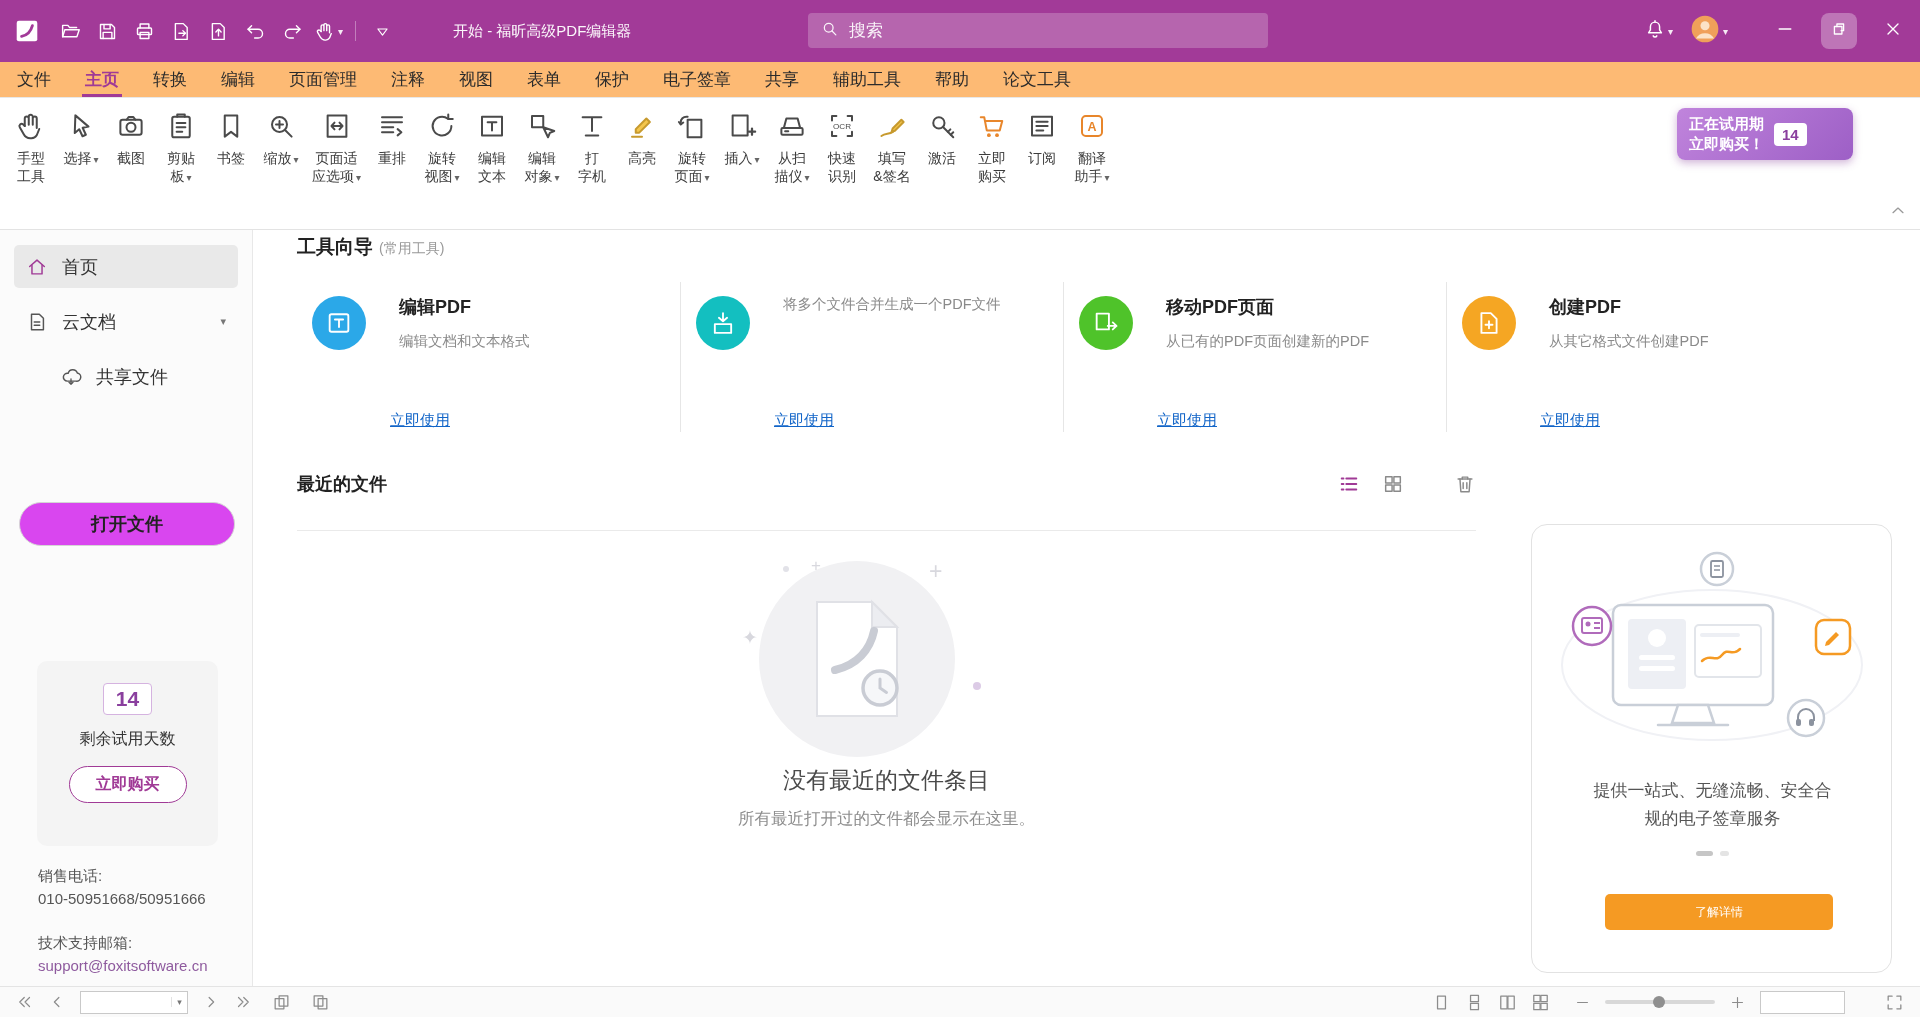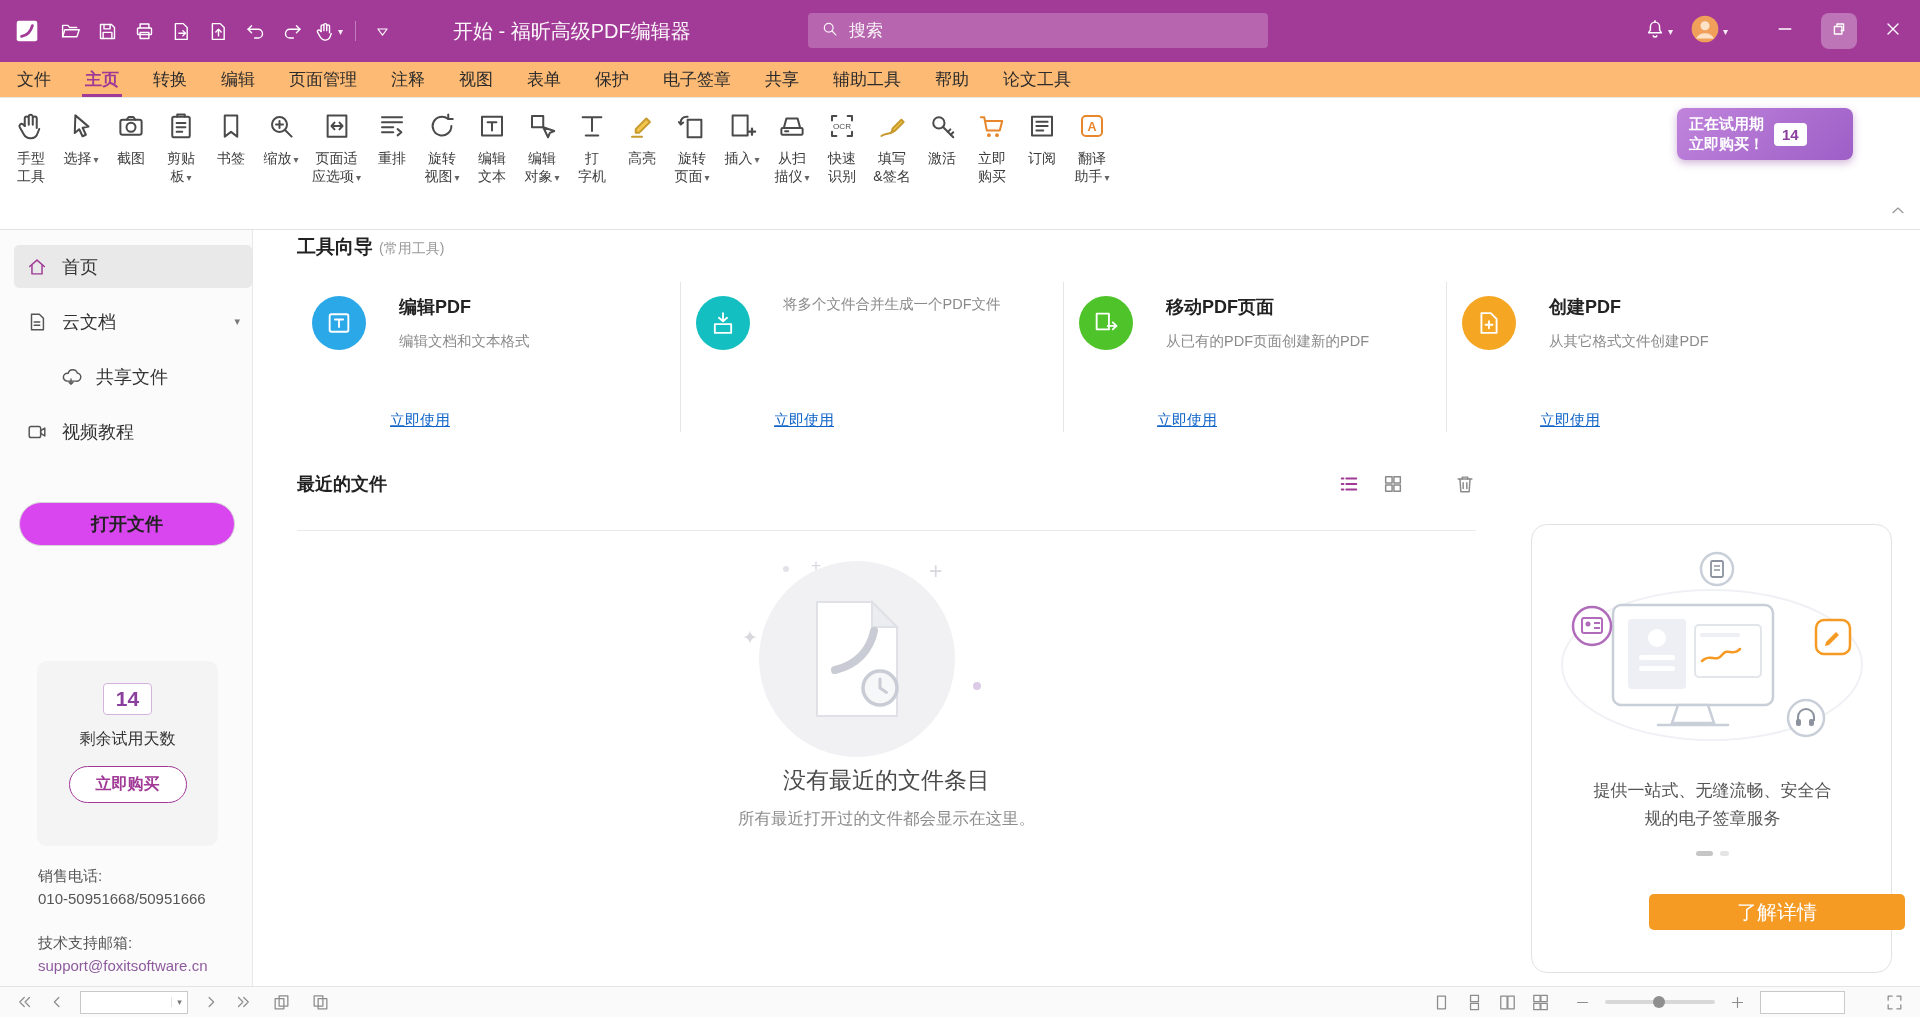--- a/index.html
+++ b/index.html
@@ -6,21 +6,21 @@
   html,body { width:1920px; height:1017px; }
   body { font-family:"Liberation Sans","DejaVu Sans",sans-serif; color:#333; background:#fff; position:relative; overflow:hidden; }
 
   
   #titlebar { position:absolute; left:0; top:0; width:1920px; height:62px; background:#A23A98; display:flex; align-items:center; color:#fff; }
   #quick-icons { display:flex; align-items:center; gap:7px; padding-left:12px; }
   .qbtn { min-width:30px; height:34px; display:flex; align-items:center; justify-content:center; border-radius:4px; color:#fff; }
   .qbtn.logo { margin-right:6px; }
   .qcaret { font-size:10px; margin-left:2px; opacity:.9; }
   .qdivider { width:1px; height:20px; background:rgba(255,255,255,.35); margin:0 4px; }
-  .tb-title { font-size:20px; margin-left:56px; opacity:.96; white-space:nowrap; }
+  .tb-title { font-size:15px; margin-left:56px; opacity:.96; white-space:nowrap; }
   .tb-search { position:absolute; left:808px; top:13px; width:460px; height:35px; background:rgba(255,255,255,.22); border-radius:4px; display:flex; align-items:center; gap:10px; padding:0 12px; font-size:17px; color:rgba(255,255,255,.92); }
   .tb-right { position:absolute; right:0; top:0; height:62px; display:flex; align-items:center; }
   .tbtn { height:62px; display:flex; align-items:center; justify-content:center; padding:0 8px; color:#fff; }
   .tb-caret { font-size:10px; opacity:.9; margin-left:2px; }
   .winbtn { width:54px; height:62px; display:flex; align-items:center; justify-content:center; color:#fff; }
   .restore-box { width:36px; height:36px; background:rgba(255,255,255,.30); border-radius:8px; display:flex; align-items:center; justify-content:center; }
   .tb-gap { width:22px; }
 
   
   #menubar { position:absolute; left:0; top:62px; width:1920px; height:36px; background:#fdba74; border-bottom:1px solid #E8E8E8; display:flex; align-items:stretch; }
@@ -36,21 +36,21 @@
   .rlabel { font-size:14px; line-height:1.32; text-align:center; margin-top:5px; white-space:nowrap; }
   .rc { font-size:10px; color:#666; margin-left:2px; }
   #trial-badge { position:absolute; right:67px; top:10px; width:176px; height:52px; border-radius:8px; background:linear-gradient(135deg,#C084DC,#9D5FC6); box-shadow:0 3px 8px rgba(120,40,140,.35); display:flex; align-items:center; gap:10px; padding:0 12px; color:#fff; }
   .tbadge-lines { font-size:15px; font-weight:bold; line-height:1.35; }
   .tbadge-days { background:#fff; color:#8A3F9E; font-weight:bold; font-size:15px; border-radius:4px; padding:3px 8px; }
   #collapse-ribbon { position:absolute; right:12px; bottom:4px; color:#9a9a9a; }
 
   
   #sidebar { position:absolute; left:0; top:230px; width:253px; height:756px; background:#FBFBFB; border-right:1px solid #E8E8E8; }
   #side-nav { padding-top:15px; }
-  .sitem { height:43px; margin:0 0 12px 14px; border-radius:5px; display:flex; align-items:center; gap:14px; padding:0 12px; font-size:18px; color:#333; }
+  .sitem { height:43px; margin:0 14px 12px 14px; border-radius:5px; display:flex; align-items:center; gap:14px; padding:0 12px; font-size:18px; color:#333; }
   .sitem.active { background:#E9E9E9; }
   .sitem .ic { color:#555; display:flex; }
   .sitem.active .ic { color:#A03A96; }
   .sitem.child { margin-left:48px; }
   .scaret { margin-left:auto; color:#777; font-size:11px; }
   #open-btn { position:absolute; left:19px; top:272px; width:216px; height:44px; background:#d946ef; border:1px solid #D5D5D5; border-radius:22px; font-size:18px; font-weight:bold; color:#222; display:flex; align-items:center; justify-content:center; }
   #trial-panel { position:absolute; left:37px; top:431px; width:181px; height:185px; background:#F4F4F4; border-radius:10px; text-align:center; padding-top:22px; }
   .tp-days { display:inline-block; font-size:21px; font-weight:bold; color:#8A3F9E; background:#fff; border:1px solid #D5B3E0; border-radius:4px; padding:3px 12px; }
   .tp-label { font-size:16px; color:#333; margin-top:14px; }
   .tp-buy { display:inline-block; margin-top:16px; border:1.5px solid #A03A96; color:#A03A96; font-weight:bold; font-size:16px; border-radius:19px; padding:7px 26px; background:#fff; }
@@ -82,21 +82,21 @@
   .sp { position:absolute; color:#D8D8DE; }
   .spdot { position:absolute; border-radius:50%; }
 
   
   #promo { position:absolute; left:1278px; top:294px; width:361px; height:449px; border:1px solid #E2E2E2; border-radius:16px; background:#fff; }
   #promo-ill { position:absolute; left:0; top:10px; width:361px; height:235px; display:flex; justify-content:center; }
   #promo-text { position:absolute; left:0; top:252px; width:361px; text-align:center; font-size:17px; color:#555; line-height:1.65; }
   #promo-dots { position:absolute; left:0; top:326px; width:361px; display:flex; gap:7px; justify-content:center; }
   .dot1 { width:17px; height:5px; border-radius:3px; background:#C6C6C6; }
   .dot2 { width:9px; height:5px; border-radius:3px; background:#E4E4E4; }
-  #promo-btn { position:absolute; left:73px; top:369px; width:256px; height:36px; background:#F59A23; color:#fff; font-size:20px; border-radius:5px; display:flex; align-items:center; justify-content:center; cursor:pointer;margin-left:44px; }
+  #promo-btn { position:absolute; left:73px; top:369px; width:228px; height:36px; background:#F59A23; color:#fff; font-size:12px; border-radius:5px; display:flex; align-items:center; justify-content:center; cursor:pointer; }
 
   
   #statusbar { position:absolute; left:0; top:986px; width:1920px; height:31px; background:#FAFAFA; border-top:1px solid #E4E4E4; display:flex; align-items:center; padding:0 16px; color:#8c8c8c; }
   .sb-left { display:flex; align-items:center; gap:14px; }
   .sbtn { display:flex; align-items:center; }
   .sbtn.viewh { margin-left:6px; }
   .page-box { width:108px; height:23px; background:#fff; border:1px solid #C9C9C9; display:flex; align-items:center; }
   .page-input { flex:1; width:70px; border:none; outline:none; height:100%; font-size:13px; padding:0 5px; background:transparent; font-family:inherit; }
   .pb-caret { width:16px; font-size:9px; color:#777; text-align:center; border-left:1px solid #E2E2E2; }
   .sb-right { margin-left:auto; display:flex; align-items:center; gap:14px; }
@@ -481,29 +481,20 @@
         <span class="scaret">▾</span>
       </div>
       <div class="sitem child">
         <span class="ic">
           <svg viewBox="0 0 24 24" width="22" height="22" fill="none" stroke="currentColor" stroke-width="1.6" stroke-linecap="round" stroke-linejoin="round">
             <path d="M8 16.5a4.3 4.3 0 1 1 .9-8.5 5.2 5.2 0 0 1 10-.3 3.6 3.6 0 0 1-1.4 8.8z"></path>
             <path d="M12 14v6M9.8 17.8L12 20l2.2-2.2" stroke-width="1.4"></path>
           </svg>
         </span>
         <span class="slabel">共享文件</span>
-      </div>
-      <div class="sitem">
-        <span class="ic">
-          <svg viewBox="0 0 24 24" width="22" height="22" fill="none" stroke="currentColor" stroke-width="1.6" stroke-linecap="round" stroke-linejoin="round">
-            <rect x="3.5" y="6" width="12.5" height="12" rx="2"></rect>
-            <path d="M16 10.5l4.5-2.8v8.6L16 13.5z"></path>
-          </svg>
-        </span>
-        <span class="slabel">视频教程</span>
       </div>
     </div>
   <div id="open-btn">打开文件</div>
   <div id="trial-panel">
     <span class="tp-days">14</span>
     <div class="tp-label">剩余试用天数</div>
     <span class="tp-buy">立即购买</span>
   </div>
   <div id="contact">
     <div class="c-block">

